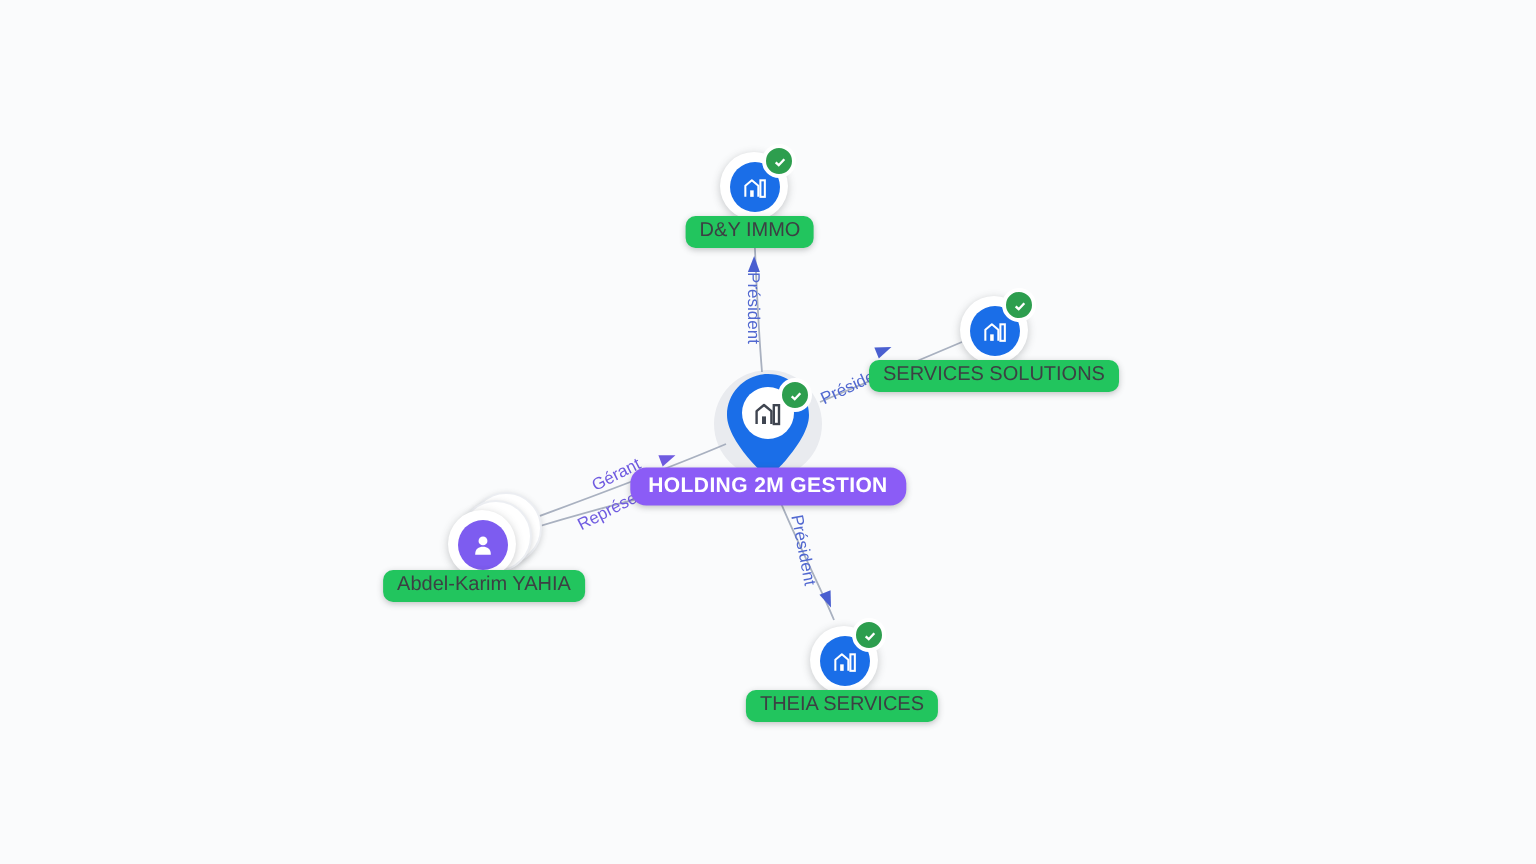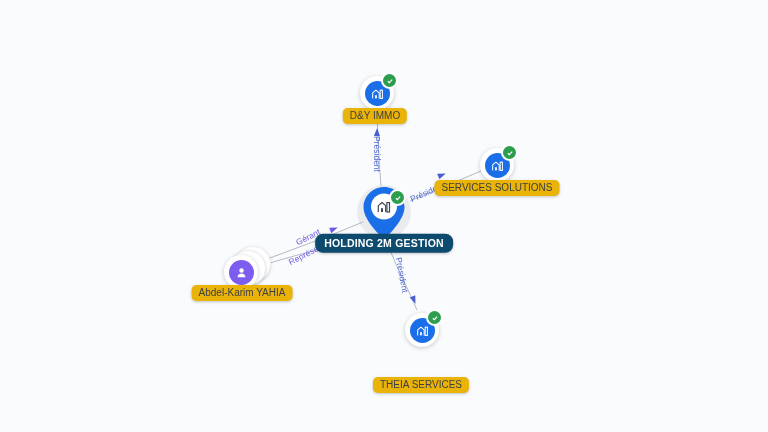--- a/index.html
+++ b/index.html
@@ -16,24 +16,24 @@
   .node{position:absolute;z-index:3;transform:translate(-50%,-50%);}
   .circle{position:relative;width:34px;height:34px;border-radius:50%;background:#fff;
           box-shadow:0 1px 4px rgba(60,64,67,.28);display:flex;align-items:center;justify-content:center;}
   .inner{width:25px;height:25px;border-radius:50%;display:flex;align-items:center;justify-content:center;}
   .inner.company{background:#1a6ee8;color:#fff;}
   .inner.person{background:#7d5cf0;color:#fff;}
   .stack{position:absolute;width:34px;height:34px;border-radius:50%;background:#fff;
          box-shadow:0 1px 3px rgba(60,64,67,.22);border:1px solid #eceef2;}
   .badge{position:absolute;top:-4px;right:-4px;width:13px;height:13px;border-radius:50%;
          background:#2d9e4e;border:2px solid #fff;display:flex;align-items:center;justify-content:center;z-index:5;}
-  .chip{position:absolute;z-index:4;transform:translate(-50%,-50%);background:#eab308;color:#3c4043;
+  .chip{position:absolute;z-index:4;transform:translate(-50%,-50%);background:#22c55e;color:#3c4043;
         font-size:10px;line-height:1;padding:3px 7px;border-radius:5px;white-space:nowrap;
         box-shadow:0 1px 3px rgba(60,64,67,.3);}
-  .chip.focus{background:#0c4a6e;color:#fff;font-weight:bold;font-size:10.5px;padding:4px 9px;border-radius:8px;letter-spacing:.2px;}
+  .chip.focus{background:#8b5cf6;color:#fff;font-weight:bold;font-size:10.5px;padding:4px 9px;border-radius:8px;letter-spacing:.2px;}
   .pin-wrap{position:absolute;z-index:3;transform:translate(-50%,-100%);}
   .pin-badge{position:absolute;top:3px;right:0px;width:13px;height:13px;border-radius:50%;
              background:#2d9e4e;border:2px solid #fff;display:flex;align-items:center;justify-content:center;}
   .icon-svg{display:block;}
 </style>
 </head>
 <body>
 
 <div class="canvas">
 
@@ -146,15 +146,15 @@
           </svg>
         </span>
       </div>
       <div class="badge">
         <svg width="8" height="8" viewBox="0 0 10 10">
             <polyline points="2.3,5.3 4.2,7 7.7,3.3" stroke="#fff" stroke-width="1.5" fill="none"></polyline>
           </svg>
       </div>
     </div>
   </div>
-  <div class="chip" style="left:421px;top:353px;margin-top:32px;">THEIA SERVICES</div>
+  <div class="chip" style="left:421px;top:353px;">THEIA SERVICES</div>
 
 </div>
 
 </body></html>

